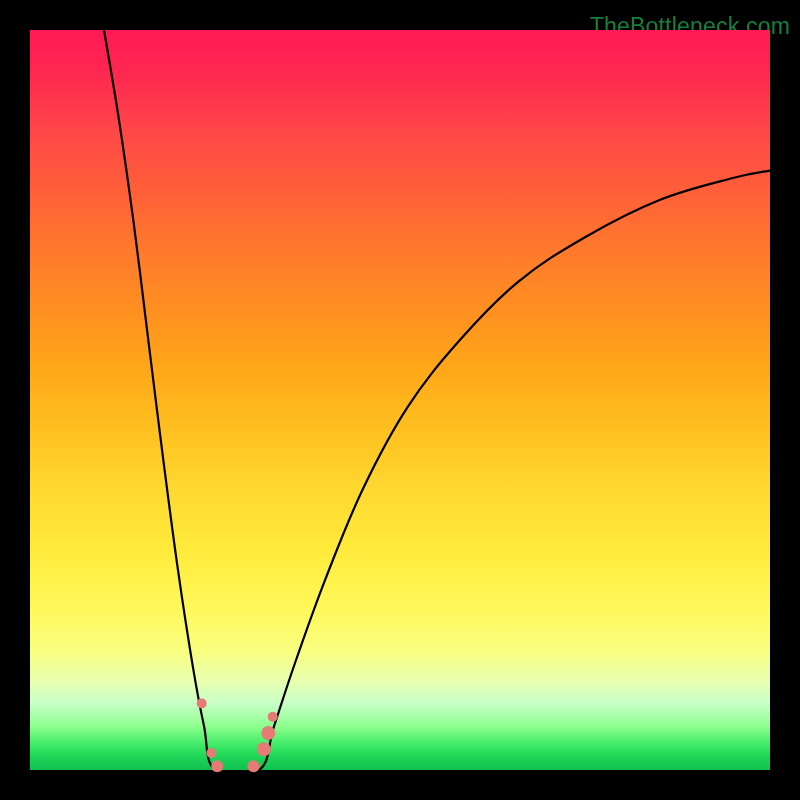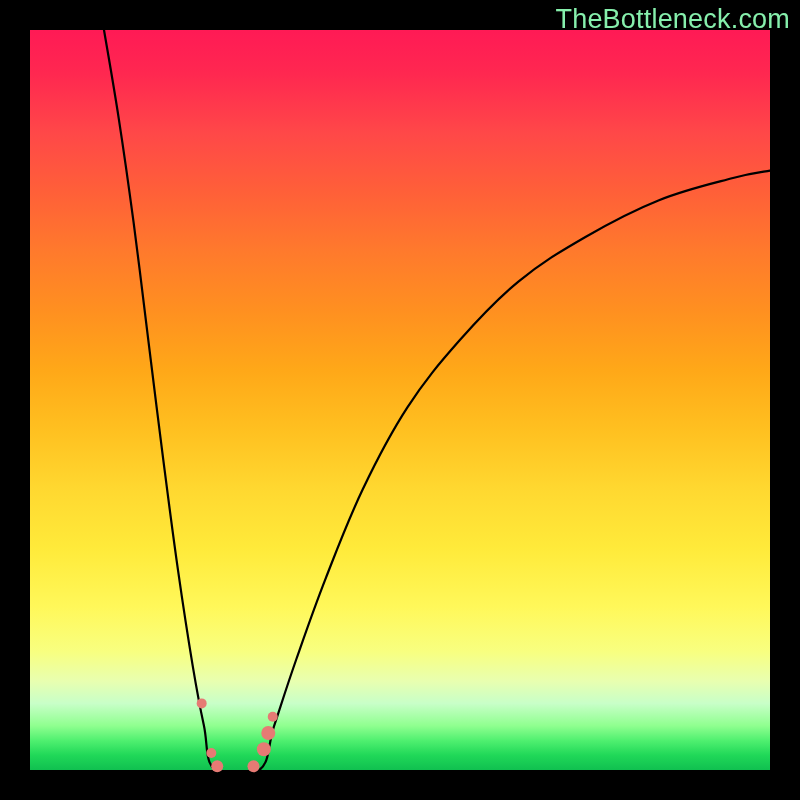--- a/index.html
+++ b/index.html
@@ -40,24 +40,24 @@
       #e8ffb0 88%,
       #c8ffc8 91%,
       #90ff90 94%,
       #50f070 96%,
       #20d858 98%,
       #10c050 100%
     );
   }
   .watermark {
     position: absolute;
-    top: 4px;
+    top: 13px;
     right: 10px;
-    color: #86efac;
-    font-size: 27px;
+    color: #15803d;
+    font-size: 23px;
     font-weight: 500;
     letter-spacing: 0.2px;
     white-space: nowrap;
   }
   svg.curve {
     position: absolute;
     left: 0; top: 0;
     width: 740px;
     height: 740px;
     overflow: visible;

